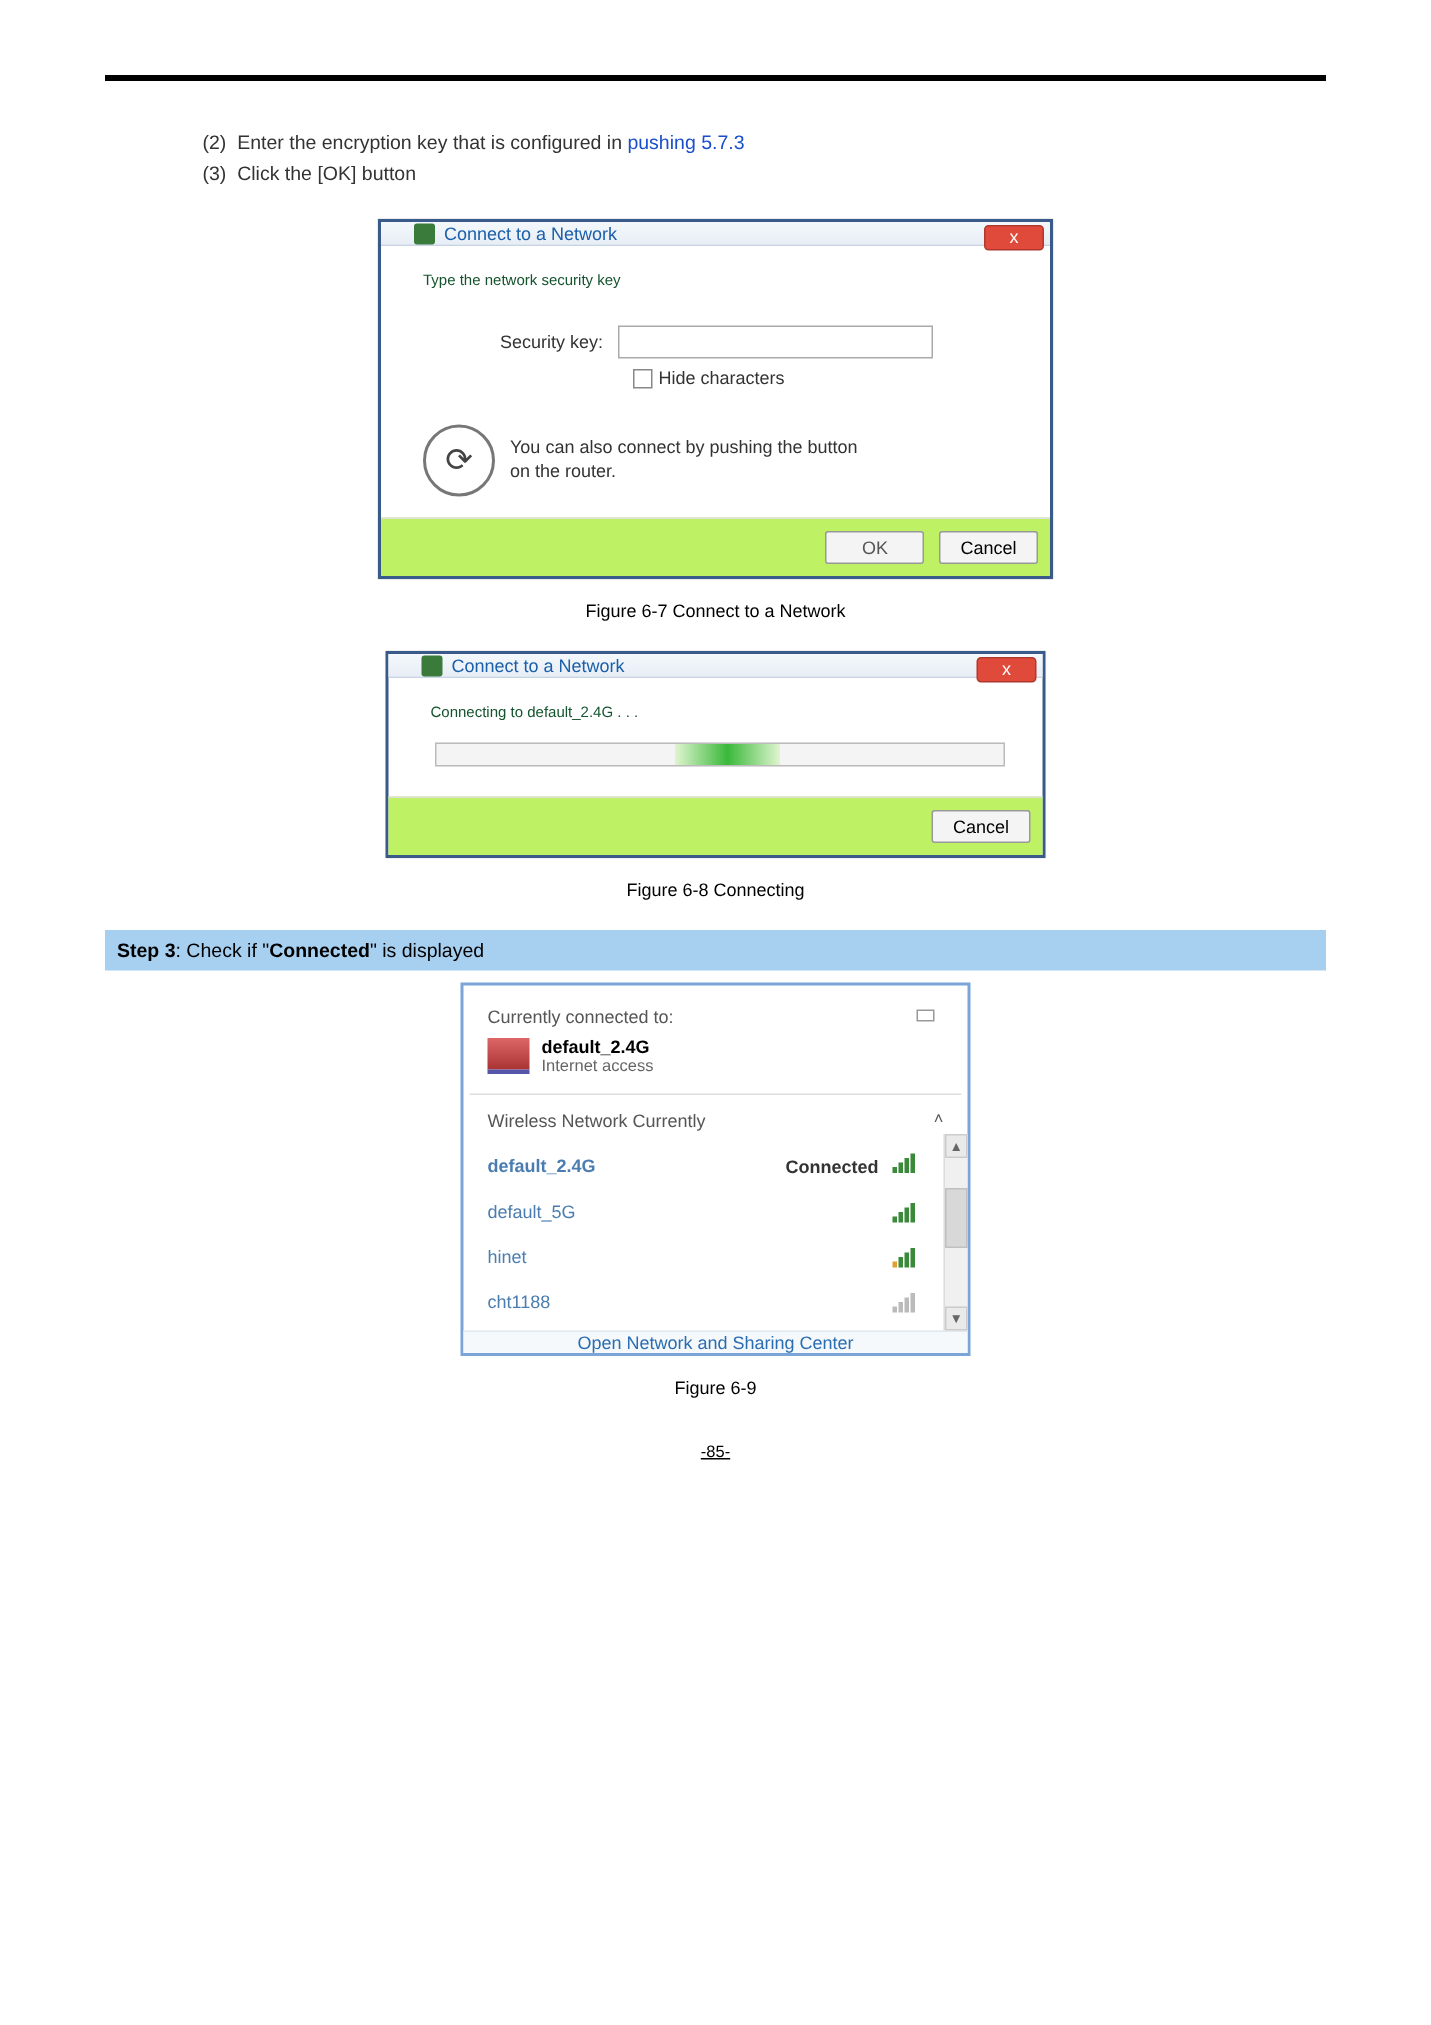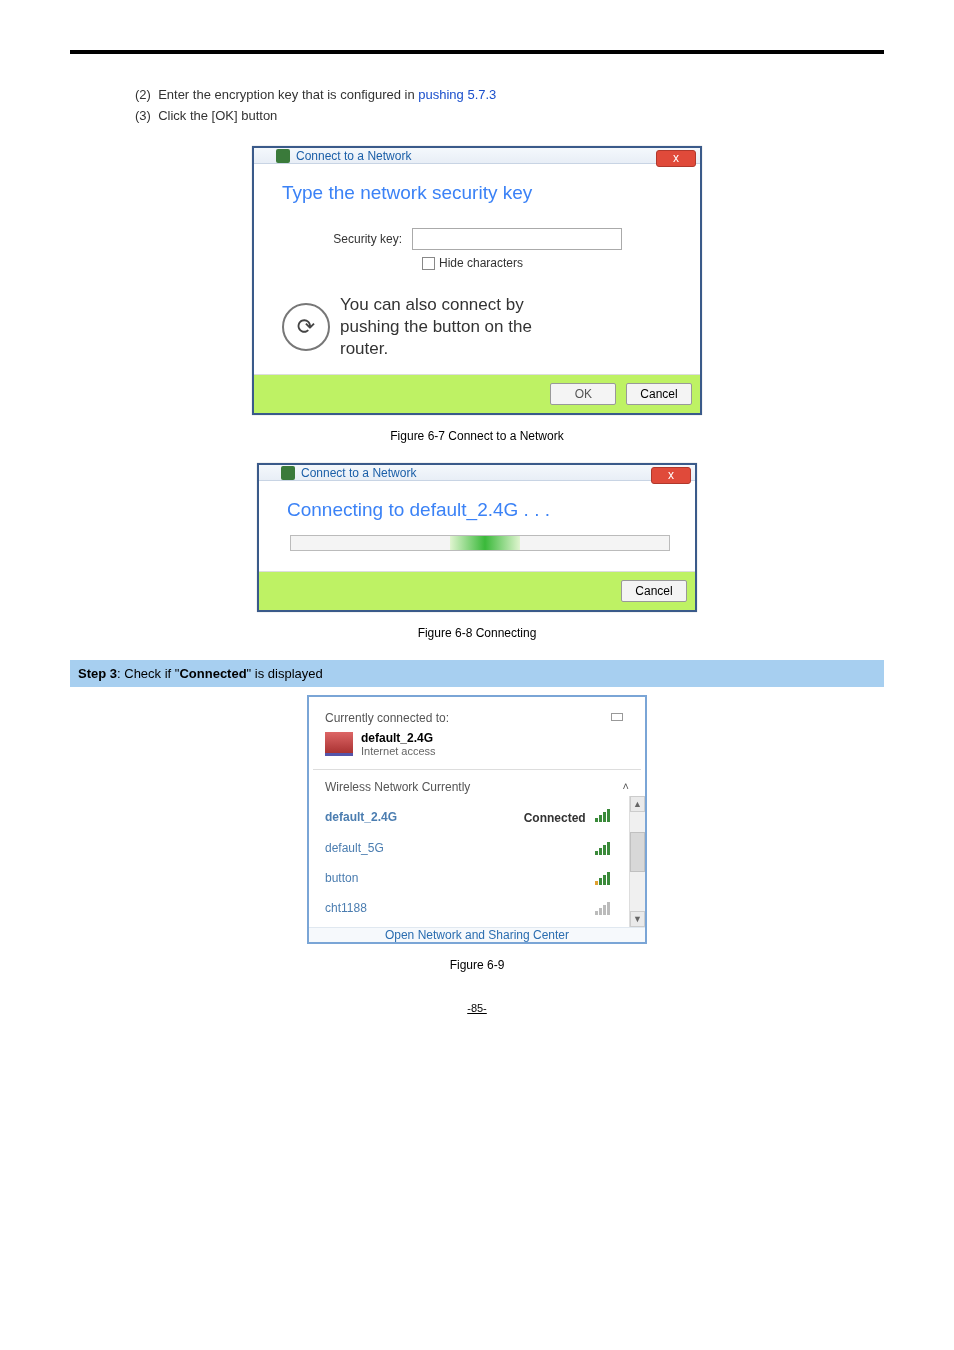--- a/index.html
+++ b/index.html
@@ -78,40 +78,40 @@
     background: #e04a3a;
     border: 1px solid #b0382c;
     border-radius: 3px;
     color: #fff;
     text-align: center;
     line-height: 15px;
     font-size: 12px;
     font-family: Arial;
   }
   .dlg-body { padding: 18px 22px 14px 28px; }
-  .dlg-h { color: #3b82f6; font-size: 19px; margin-bottom: 24px; }
+  .dlg-h { color: #14532d; font-size: 10px; margin-bottom: 24px; }
   .field-row { display: flex; align-items: center; margin-bottom: 6px; }
   .field-lbl { width: 130px; text-align: right; padding-right: 10px; font-size: 12px; color: #333; }
   .field-input {
     width: 210px; height: 22px;
     border: 1px solid #aaa;
     background: #fff;
   }
   .chk-row { margin-left: 140px; display: flex; align-items: center; gap: 4px; }
   .chk { width: 13px; height: 13px; border: 1px solid #888; background: #fff; }
   .chk-lbl { font-size: 12px; color: #333; }
   .router-row { display: flex; align-items: center; margin-top: 24px; gap: 10px; }
   .router-icon {
     width: 48px; height: 48px;
     border: 2px solid #777;
     border-radius: 50%;
     display: flex; align-items: center; justify-content: center;
     font-size: 22px; color: #444;
   }
-  .router-txt { font-size: 17px; color: #333; line-height: 1.3; max-width: 240px; }
+  .router-txt { font-size: 12px; color: #333; line-height: 1.3; max-width: 240px; }
   .dlg-footer {
     background: #bef264;
     border-top: 1px solid #ddd;
     padding: 8px;
     text-align: right;
   }
   .winbtn {
     display: inline-block;
     min-width: 66px;
     padding: 3px 12px;
@@ -320,21 +320,21 @@
     <div class="net-item">
       <span class="net-name">default_5G</span>
       <span class="sig">
           <span class="b1"></span>
           <span class="b2"></span>
           <span class="b3"></span>
           <span class="b4"></span>
         </span>
     </div>
     <div class="net-item">
-      <span class="net-name">button</span>
+      <span class="net-name">hinet</span>
       <span class="sig orange">
           <span class="b1"></span>
           <span class="b2"></span>
           <span class="b3"></span>
           <span class="b4"></span>
         </span>
     </div>
     <div class="net-item">
       <span class="net-name">cht1188</span>
       <span class="sig weak">

